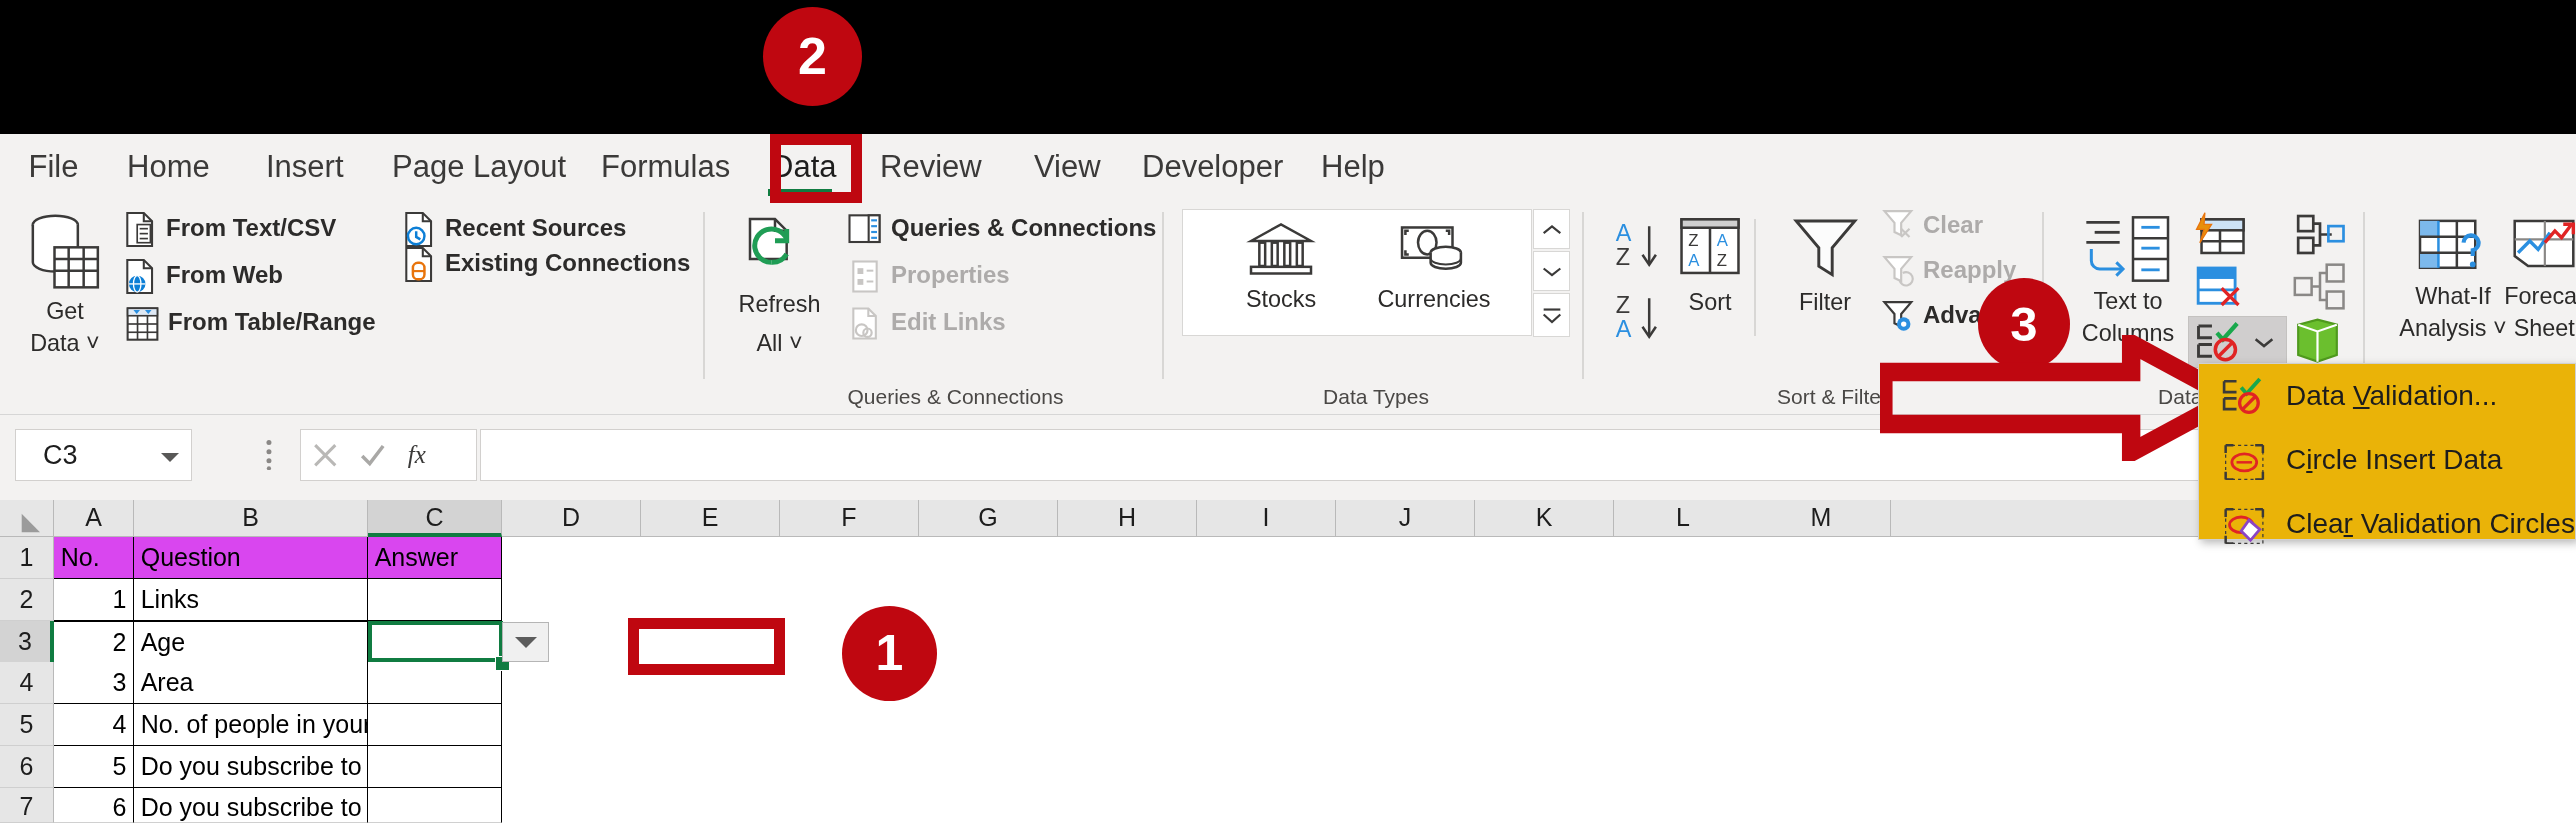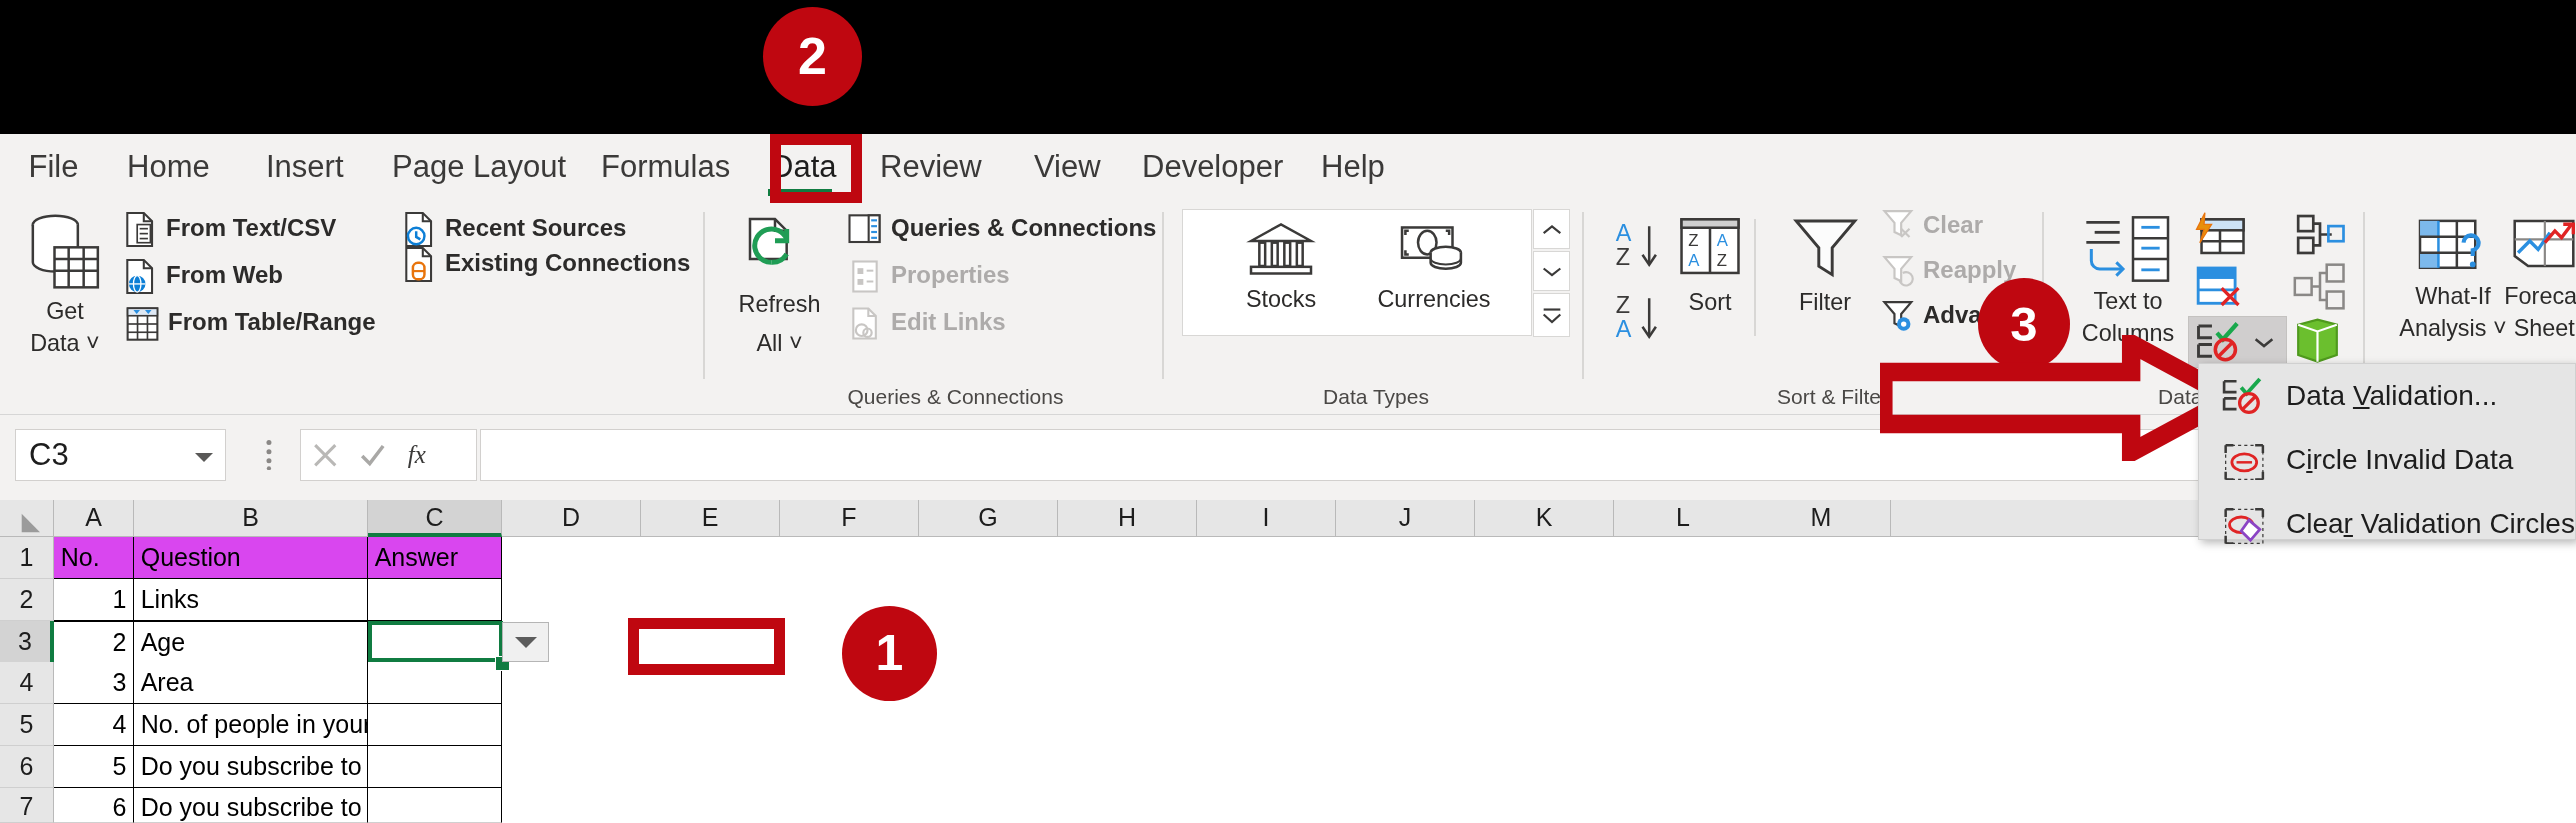--- a/index.html
+++ b/index.html
@@ -55,23 +55,23 @@
   }
   .small-item.disabled { color: #adabaa; }
   .ico { position: absolute; }
 
   
   .fbar {
     position: absolute; left: 0; top: 415px; width: 2576px; height: 85px;
     background: #f3f2f1;
   }
   .namebox {
-    position: absolute; left: 15px; top: 14.2px; width: 211px; height: 52px;
+    position: absolute; left: 15px; top: 14.2px; width: 177px; height: 52px;
     background: #ffffff; border: 1.7px solid #d2d0ce;
-    font-size: 31px; color: #1d1d1d; line-height: 50px; padding-left: 13px;
+    font-size: 27px; color: #1d1d1d; line-height: 50px; padding-left: 27px;
   }
   .namebox-arrow {
     position: absolute; right: 11.7px; top: 22.6px;
     width: 0; height: 0; border-left: 9.2px solid transparent;
     border-right: 9.2px solid transparent; border-top: 9.2px solid #595857;
   }
   .fbtns {
     position: absolute; left: 300px; top: 14.2px; width: 177px; height: 52px;
     background: #ffffff; border: 1.7px solid #d2d0ce;
   }
@@ -133,21 +133,21 @@
     color: #ffffff; font-weight: bold; text-align: center;
     font-family: "Liberation Sans", sans-serif;
   }
   .redbox {
     position: absolute; border: 7.5px solid #bf0710; background: transparent;
   }
   .redbox.thick { border-width: 11px; }
 
   
   .dropdown {
-    position: absolute; background: #e5e5e5;
+    position: absolute; background: #eab308;
     border: 1.7px solid #d0d0d0; box-shadow: 2.5px 3.3px 8.4px rgba(0,0,0,.28);
   }
   .dd-item {
     position: relative; height: 64px; line-height: 64px;
     font-size: 28px; color: #1d1d1d; padding-left: 87px; white-space: nowrap;
   }
   .dd-item u { text-decoration: underline; }
   .dd-ico { position: absolute; left: 22px; top: 11.7px; }
 
   .dvbtn-hl {
@@ -630,21 +630,21 @@
       </svg>
       <span>Data </span><u>V</u><span>alidation...</span>
     </div>
     <div class="dd-item">
       <svg class="dd-ico" width="45" height="40" viewBox="0 0 58 50">
         <path d="M6 6 H16 M6 6 V16 M6 40 V50 M6 50 H16 M44 6 H54 M54 6 V16 M54 40 V50 M44 50 H54" fill="none" stroke="#3b3a39" stroke-width="3.2"></path>
         <rect x="6" y="6" width="48" height="44" fill="none" stroke="#3b3a39" stroke-width="1.6" stroke-dasharray="4 4"></rect>
         <ellipse cx="30" cy="28" rx="16" ry="11" fill="none" stroke="#e02424" stroke-width="3.6"></ellipse>
         <line x1="20" y1="28" x2="40" y2="28" stroke="#e02424" stroke-width="3.2"></line>
       </svg>
-      <span>C</span><u>i</u><span>rcle Invalid Data</span>
+      <span>C</span><u>i</u><span>rcle Insert Data</span>
     </div>
     <div class="dd-item">
       <svg class="dd-ico" width="45" height="40" viewBox="0 0 58 50">
         <path d="M6 6 H16 M6 6 V16 M6 40 V50 M6 50 H16 M44 6 H54 M54 6 V16" fill="none" stroke="#3b3a39" stroke-width="3.2"></path>
         <rect x="6" y="6" width="48" height="44" fill="none" stroke="#3b3a39" stroke-width="1.6" stroke-dasharray="4 4"></rect>
         <ellipse cx="26" cy="26" rx="15" ry="10" fill="none" stroke="#e02424" stroke-width="3.6"></ellipse>
         <path d="M36 20 L50 32 L38 46 L26 34 Z" fill="#ffffff" stroke="#8b44c4" stroke-width="3.6"></path>
       </svg>
       <span>Clea</span><u>r</u><span> Validation Circles</span>
     </div>

